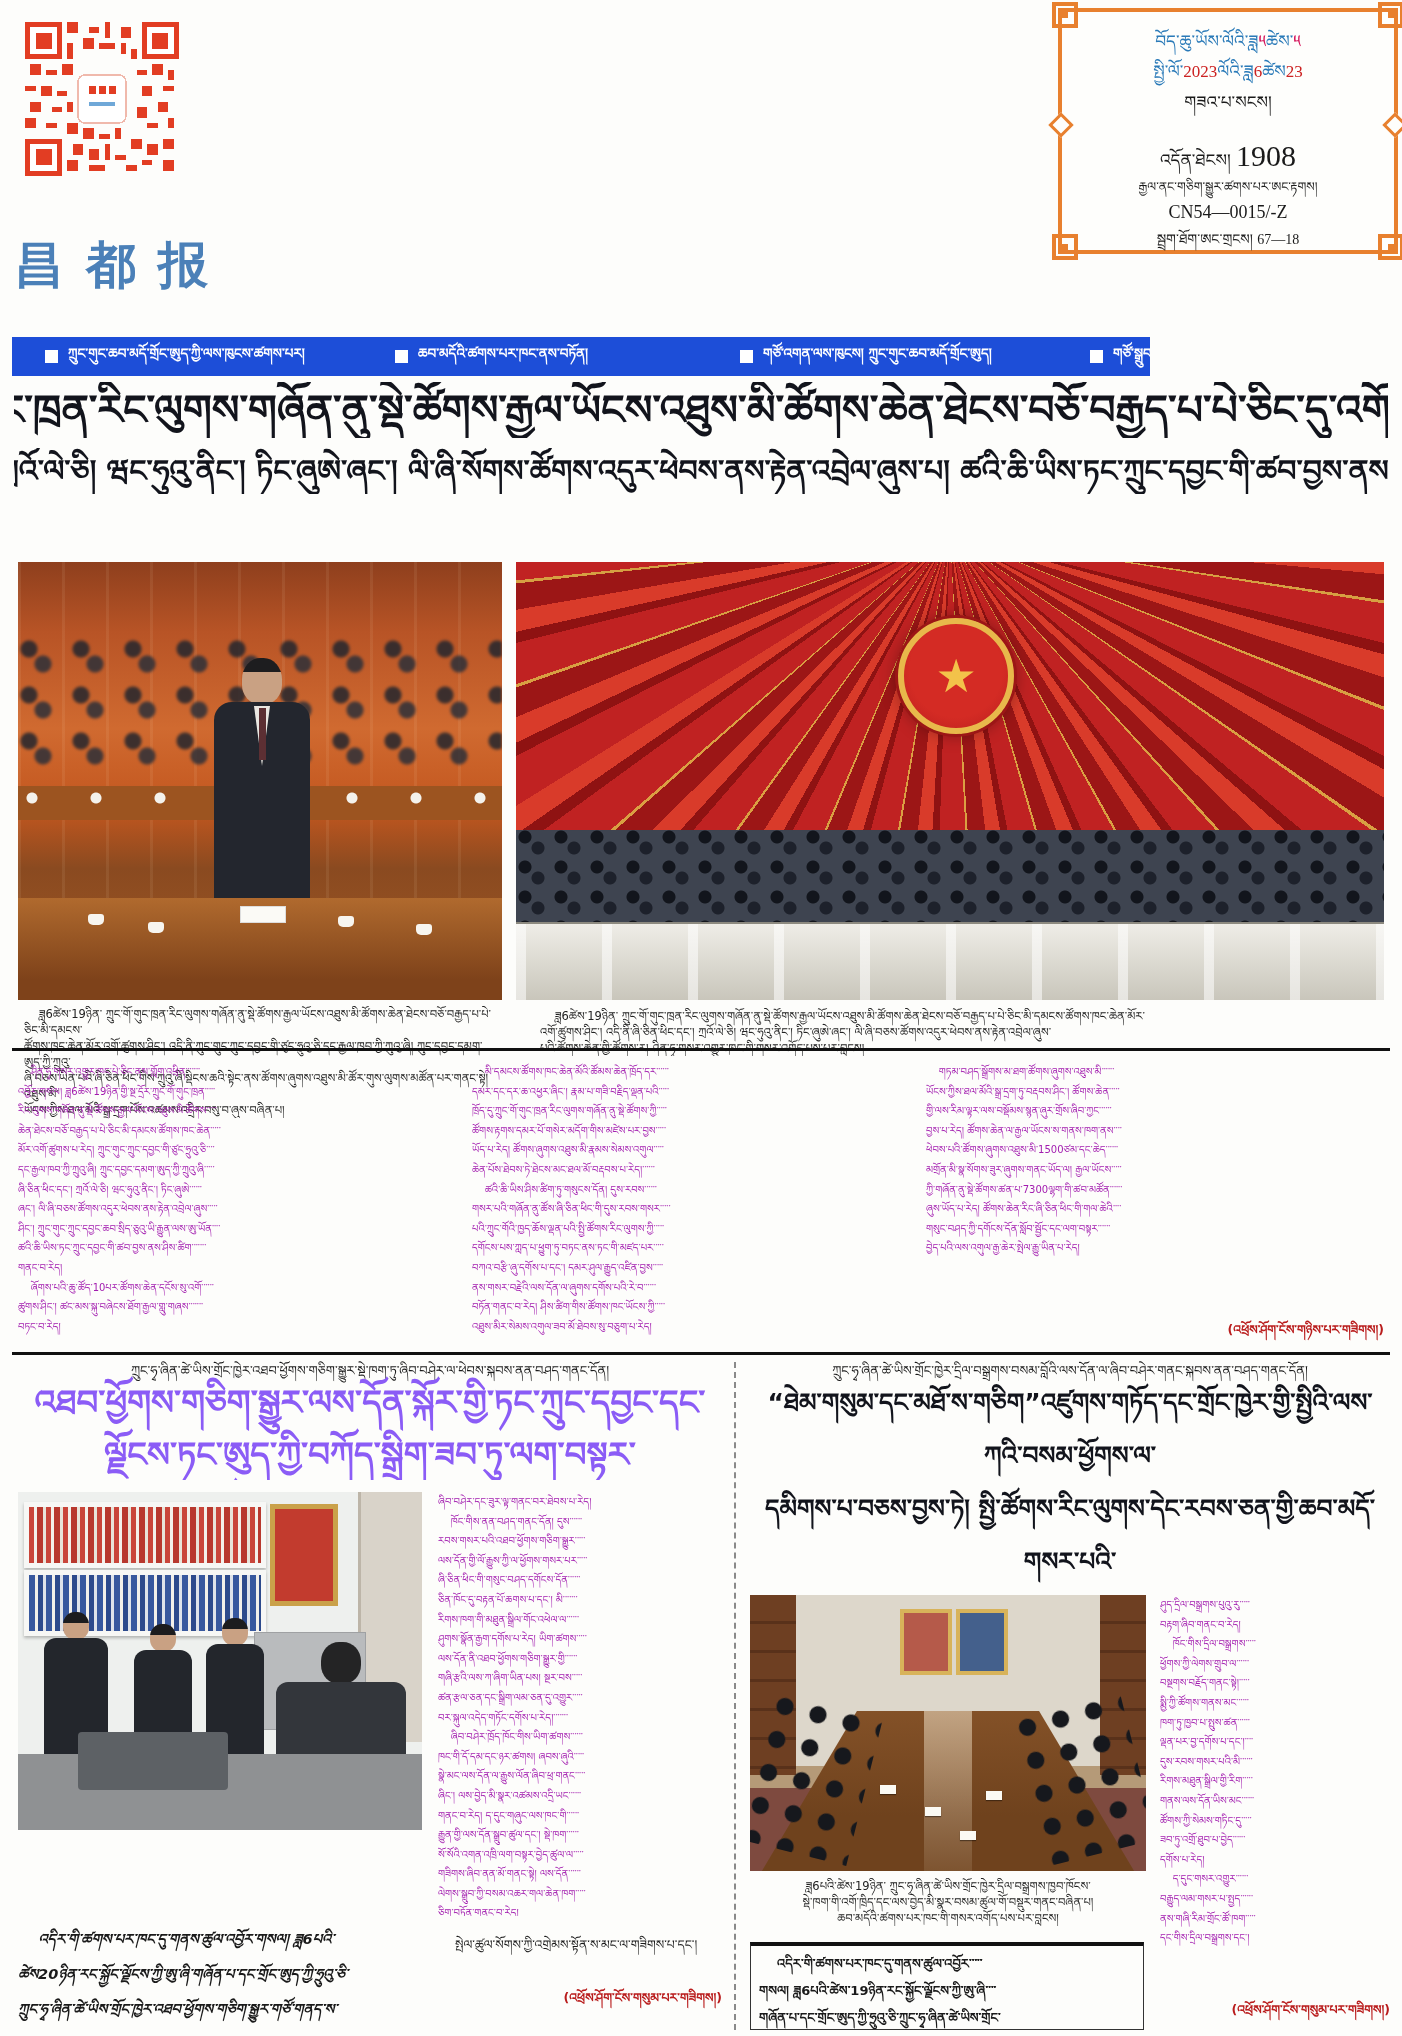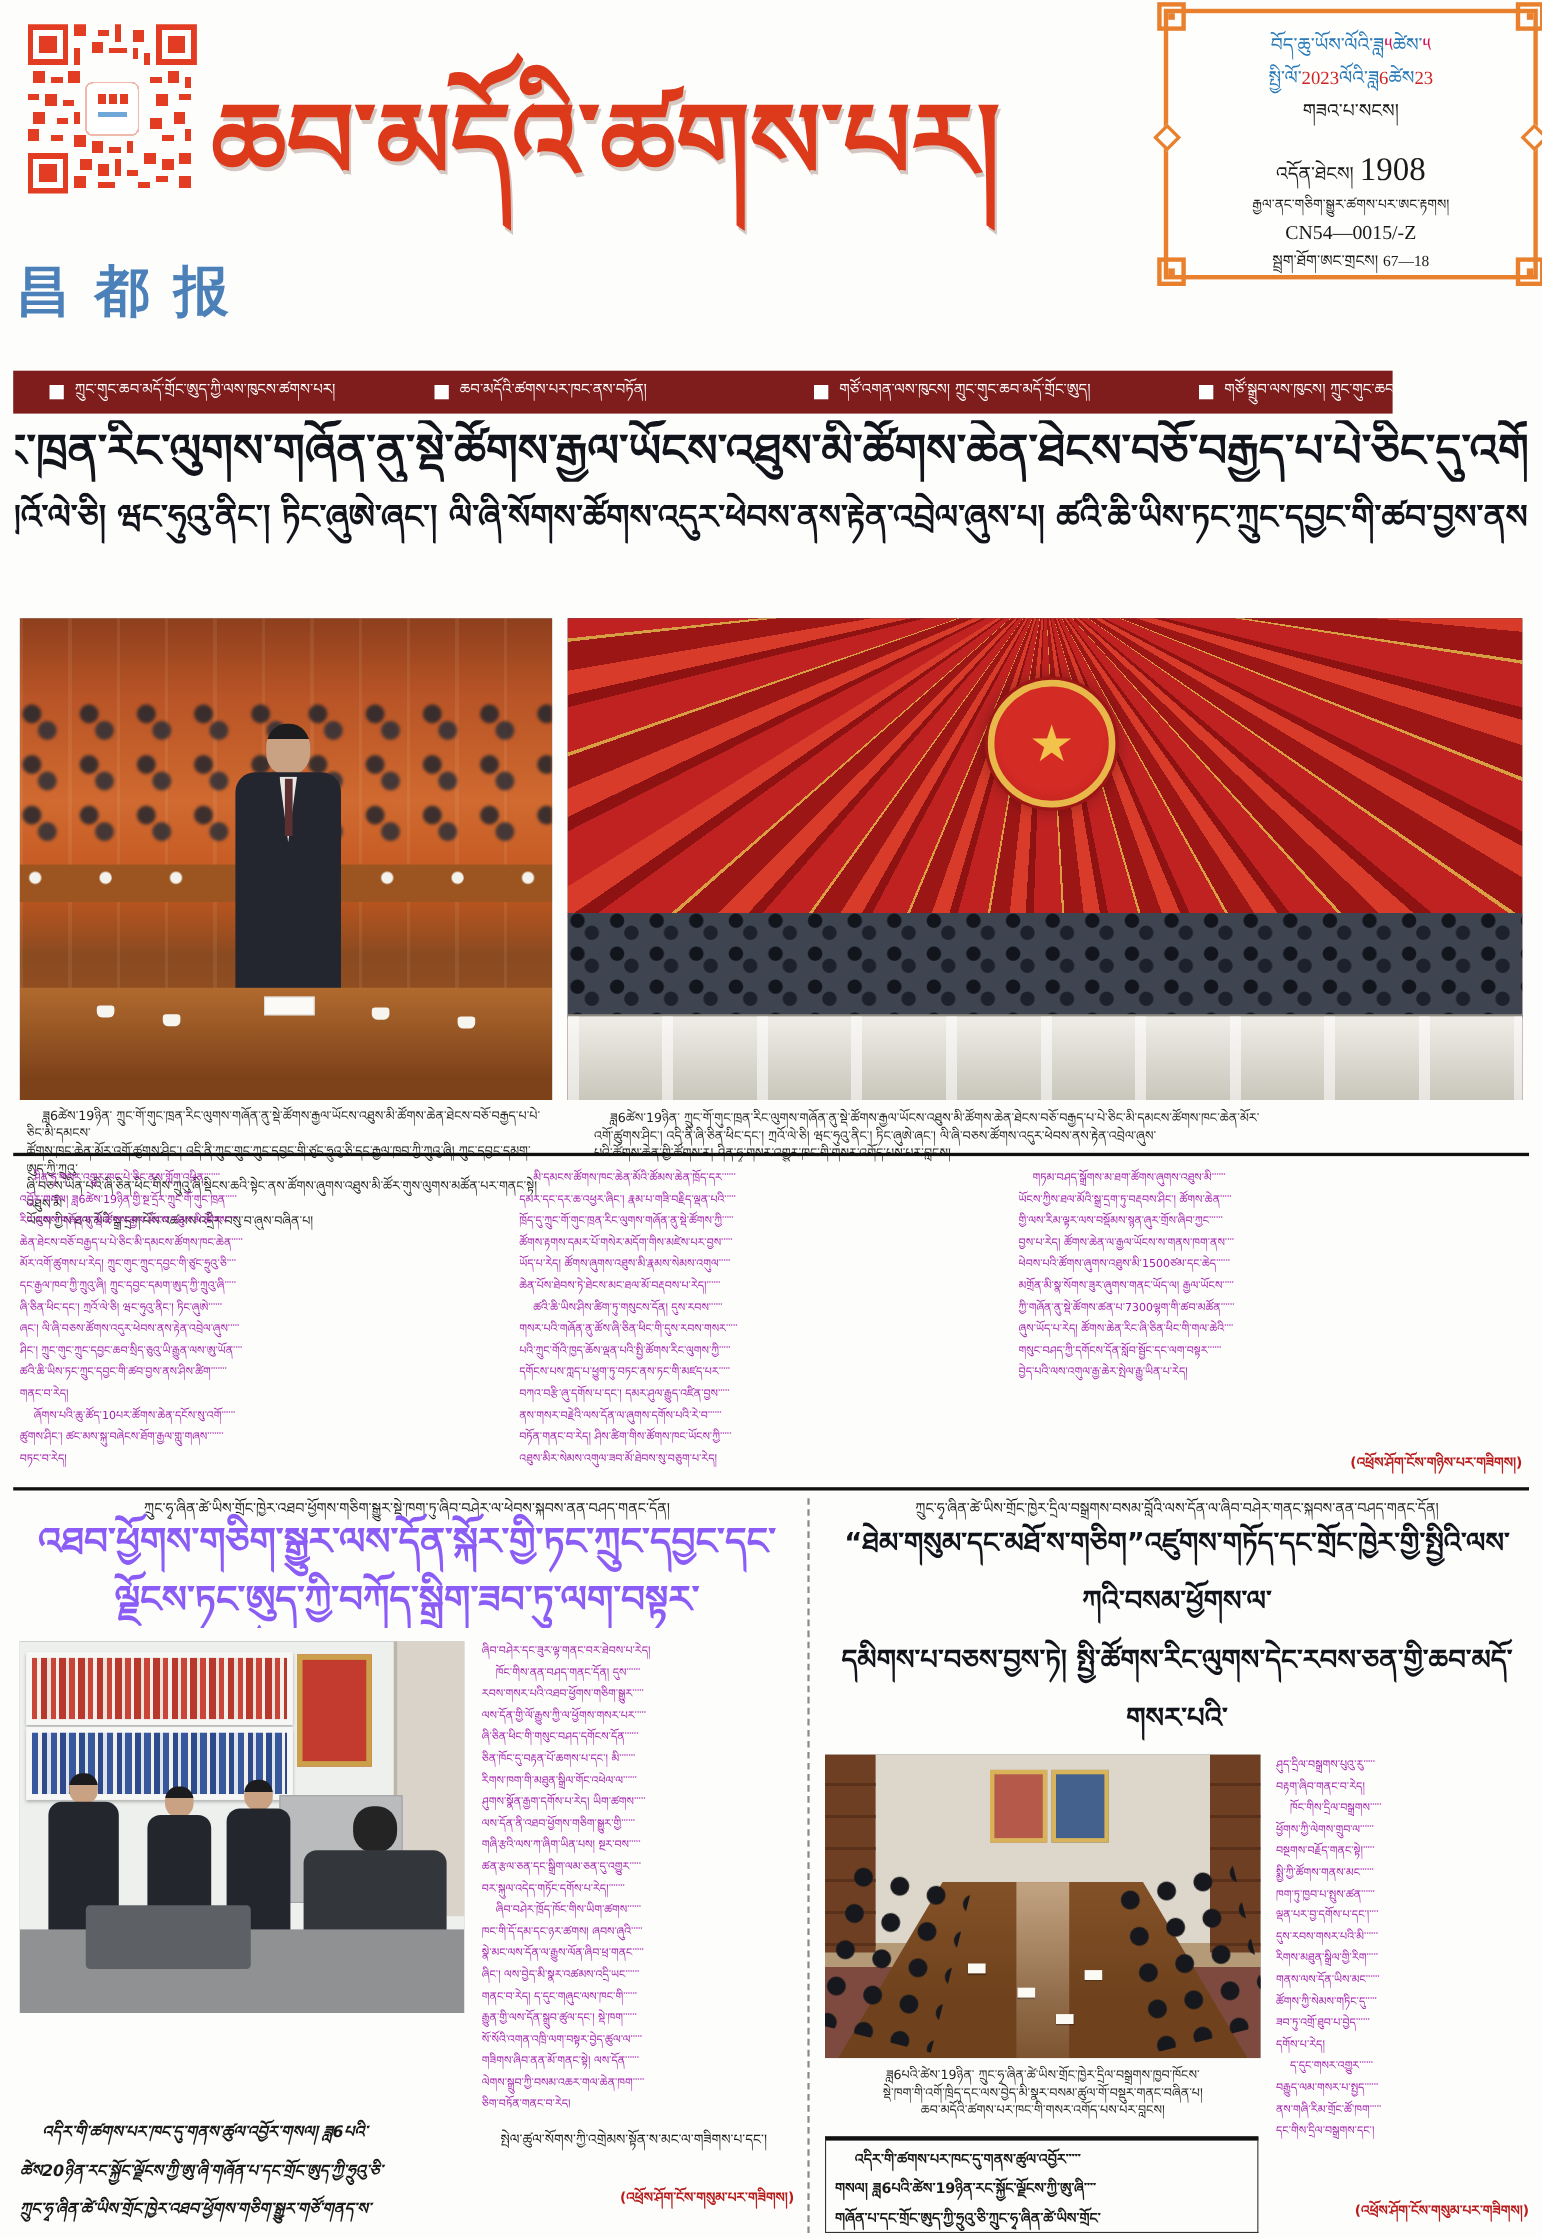--- a/index.html
+++ b/index.html
@@ -24,21 +24,21 @@
   .c-bl{left:-14px;bottom:-14px;} .c-br{right:-14px;bottom:-14px;}
   .notch{position:absolute;width:12px;height:12px;background:#fefefc;border:3px solid #e8802e;transform:rotate(45deg);}
   .n-l{left:-10px;top:104px;} .n-r{right:-10px;top:104px;}
   .ib-line{width:100%;text-align:center;line-height:30px;font-size:17px;}
   .ib-blue{color:#2a7ab8;} .ib-mag{color:#d4145a;} .ib-red{color:#cc2222;}
   .ib-serif{font-family:"Liberation Serif",serif;}
   .ib-issue-num{font-size:30px;font-family:"Liberation Serif",serif;}
   .ib-small{font-size:12.5px;line-height:24px;}
 
   
-  .navbar{left:12px;top:337px;width:1254px;height:39px;background:#7f1d1d;overflow:hidden;}
+  .navbar{left:12px;top:337px;width:1138px;height:39px;background:#1d4ed8;overflow:hidden;font-weight:bold;}
   .nav-item{position:absolute;top:0;height:39px;display:flex;align-items:center;color:#fff;
             font-size:13.5px;white-space:nowrap;}
   .nav-bullet{width:13px;height:13px;background:#fff;margin-right:10px;flex:0 0 auto;}
 
   
   .headline1{left:14px;top:382px;width:1374px;height:56px;line-height:56px;font-size:41px;
              font-weight:bold;color:#12141c;white-space:nowrap;overflow:hidden;display:flex;justify-content:center;}
   .headline2{left:14px;top:448px;width:1374px;height:46px;line-height:46px;font-size:30px;
              font-weight:bold;color:#12141c;white-space:nowrap;overflow:hidden;display:flex;justify-content:center;}
 
@@ -235,21 +235,20 @@
           <rect x="12" y="12" width="1.4" height="1.6"></rect>
           <rect x="13.9" y="12" width="1.4" height="1.6"></rect>
           <rect x="15.8" y="12" width="1.4" height="1.6"></rect>
         </g>
       <rect x="12" y="15" width="5" height="0.9" fill="#6fa8d8"></rect>
     </svg>
   </div>
 
   <div class="abs cn-name">昌都报</div>
 
-  <div class="abs masthead">ཆབ་མདོའི་ཚགས་པར།</div>
 
   <div class="abs info-box">
     <span class="corner c-tl"></span>
     <span class="corner c-tr"></span>
     <span class="corner c-bl"></span>
     <span class="corner c-br"></span>
     <span class="notch n-l"></span>
     <span class="notch n-r"></span>
     <div style="padding-top:14px;">
       <div class="ib-line">

